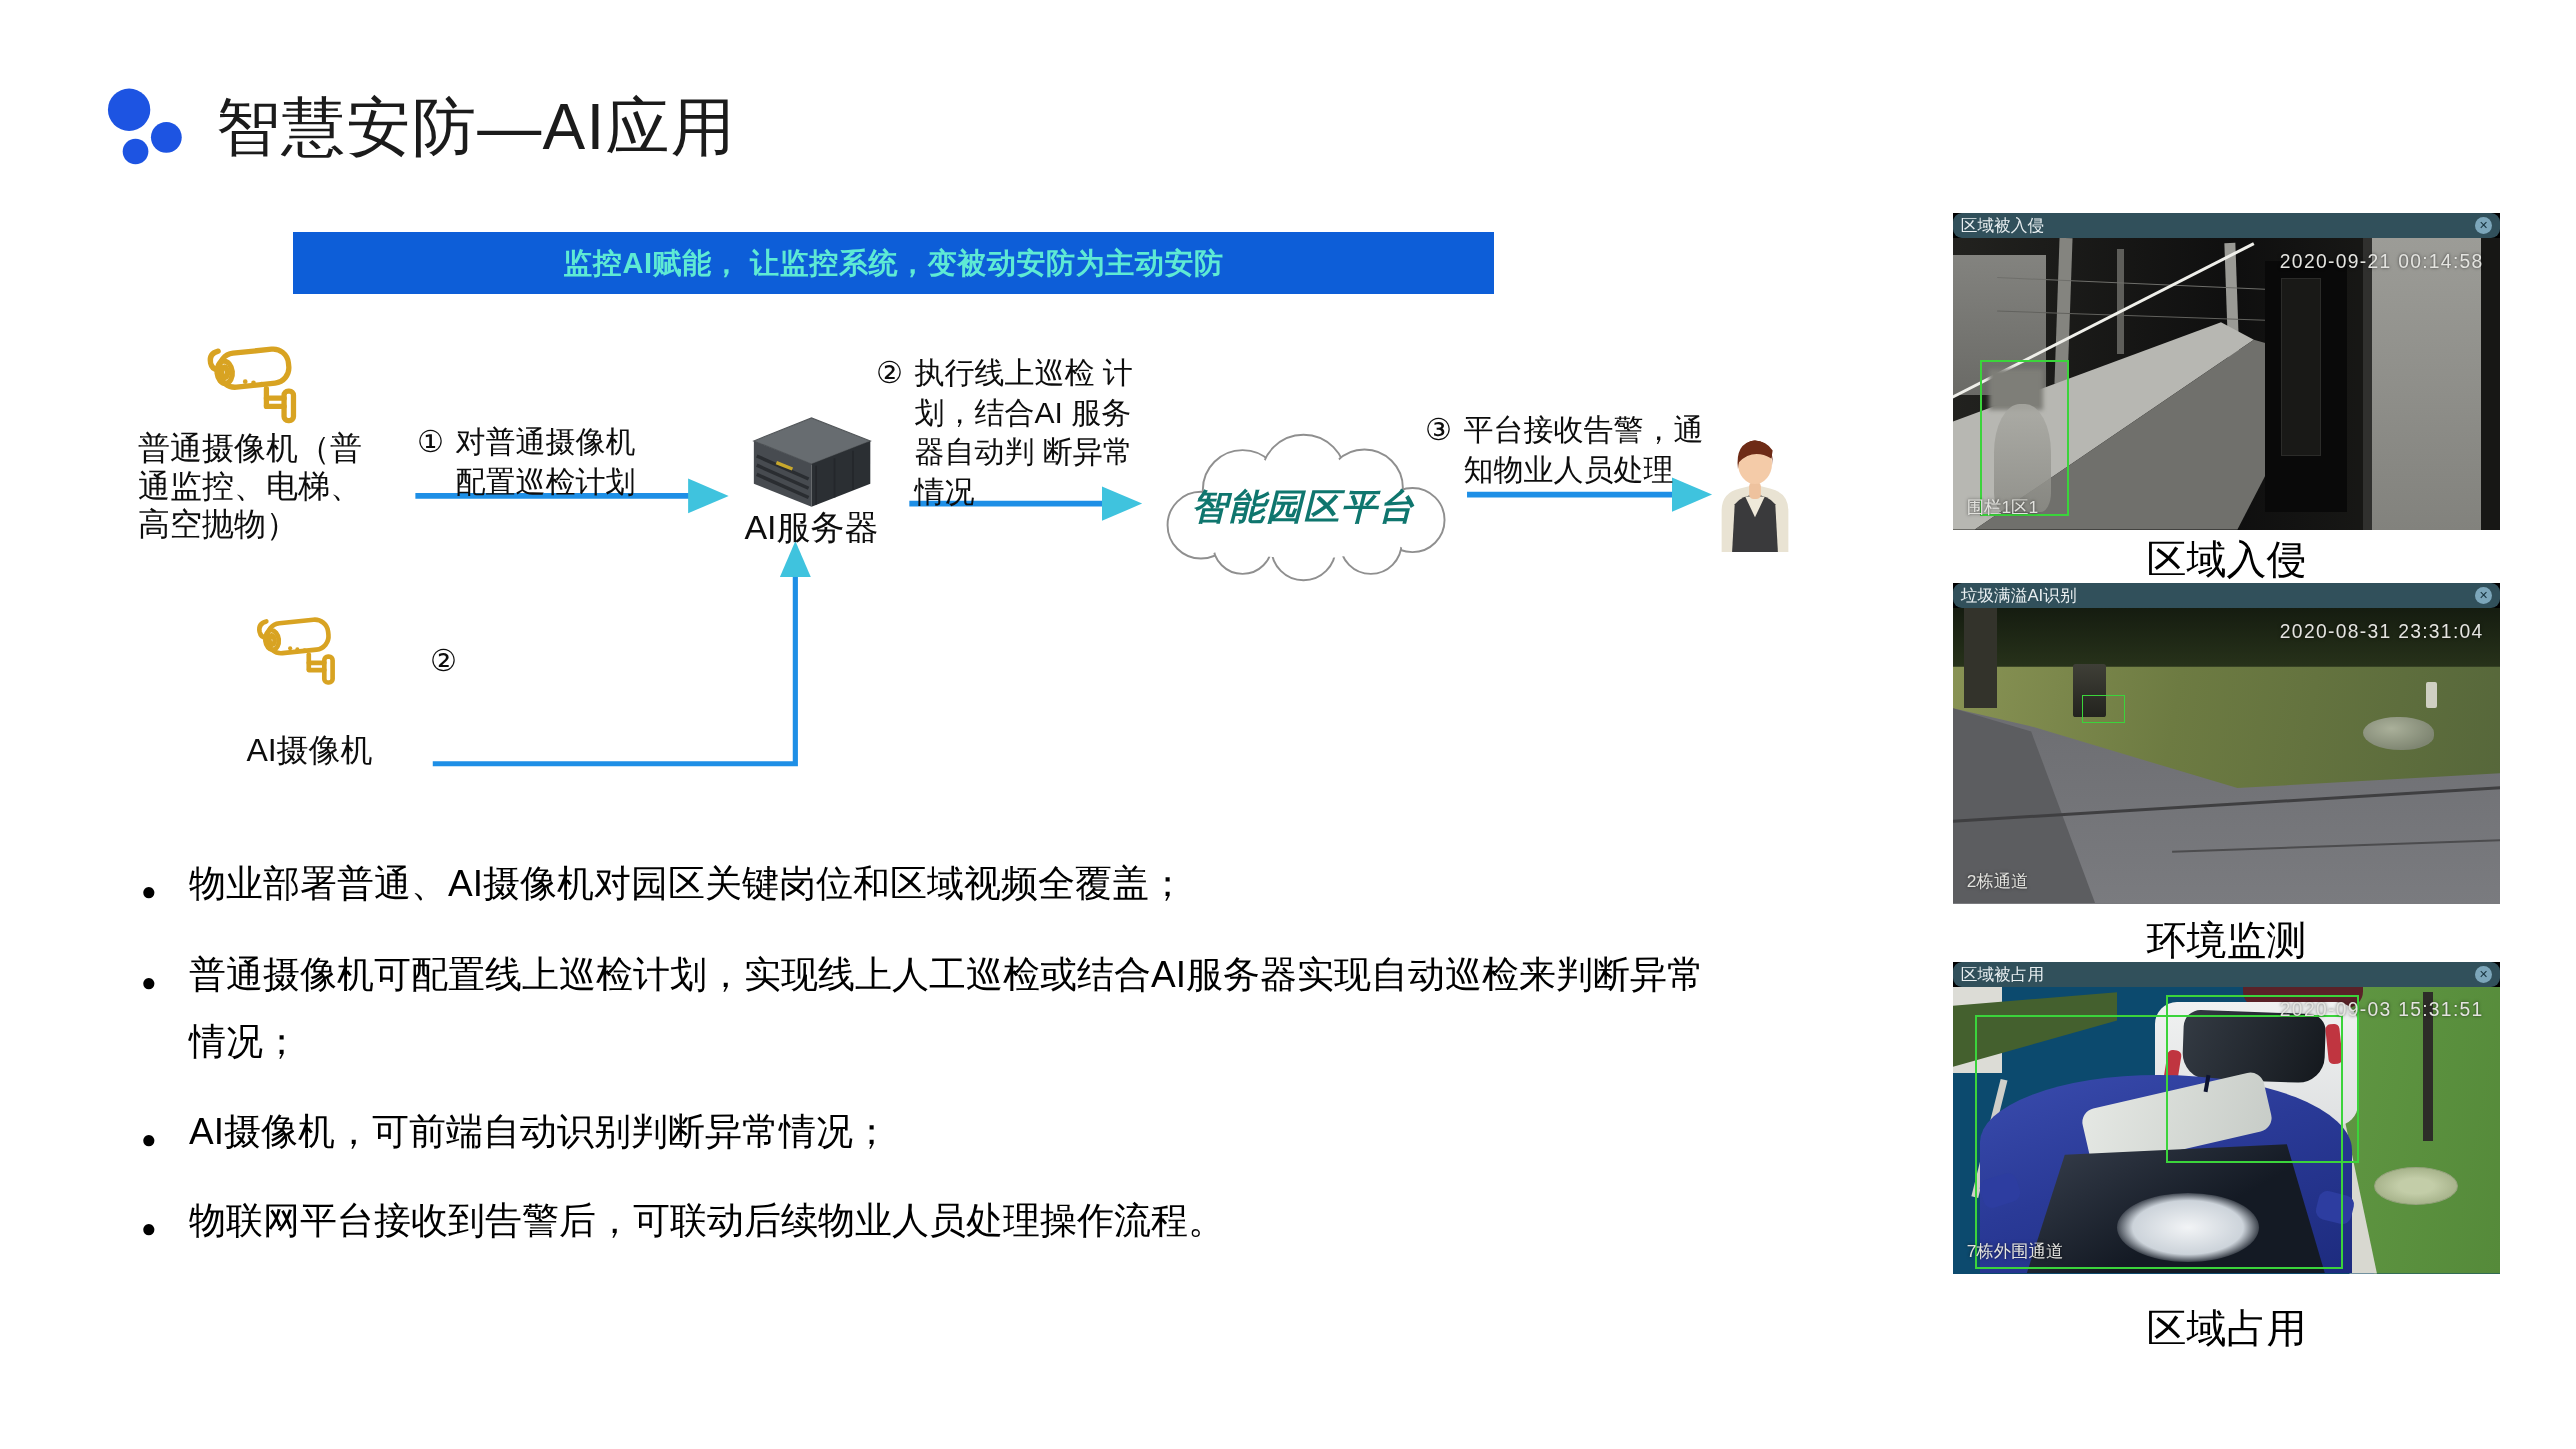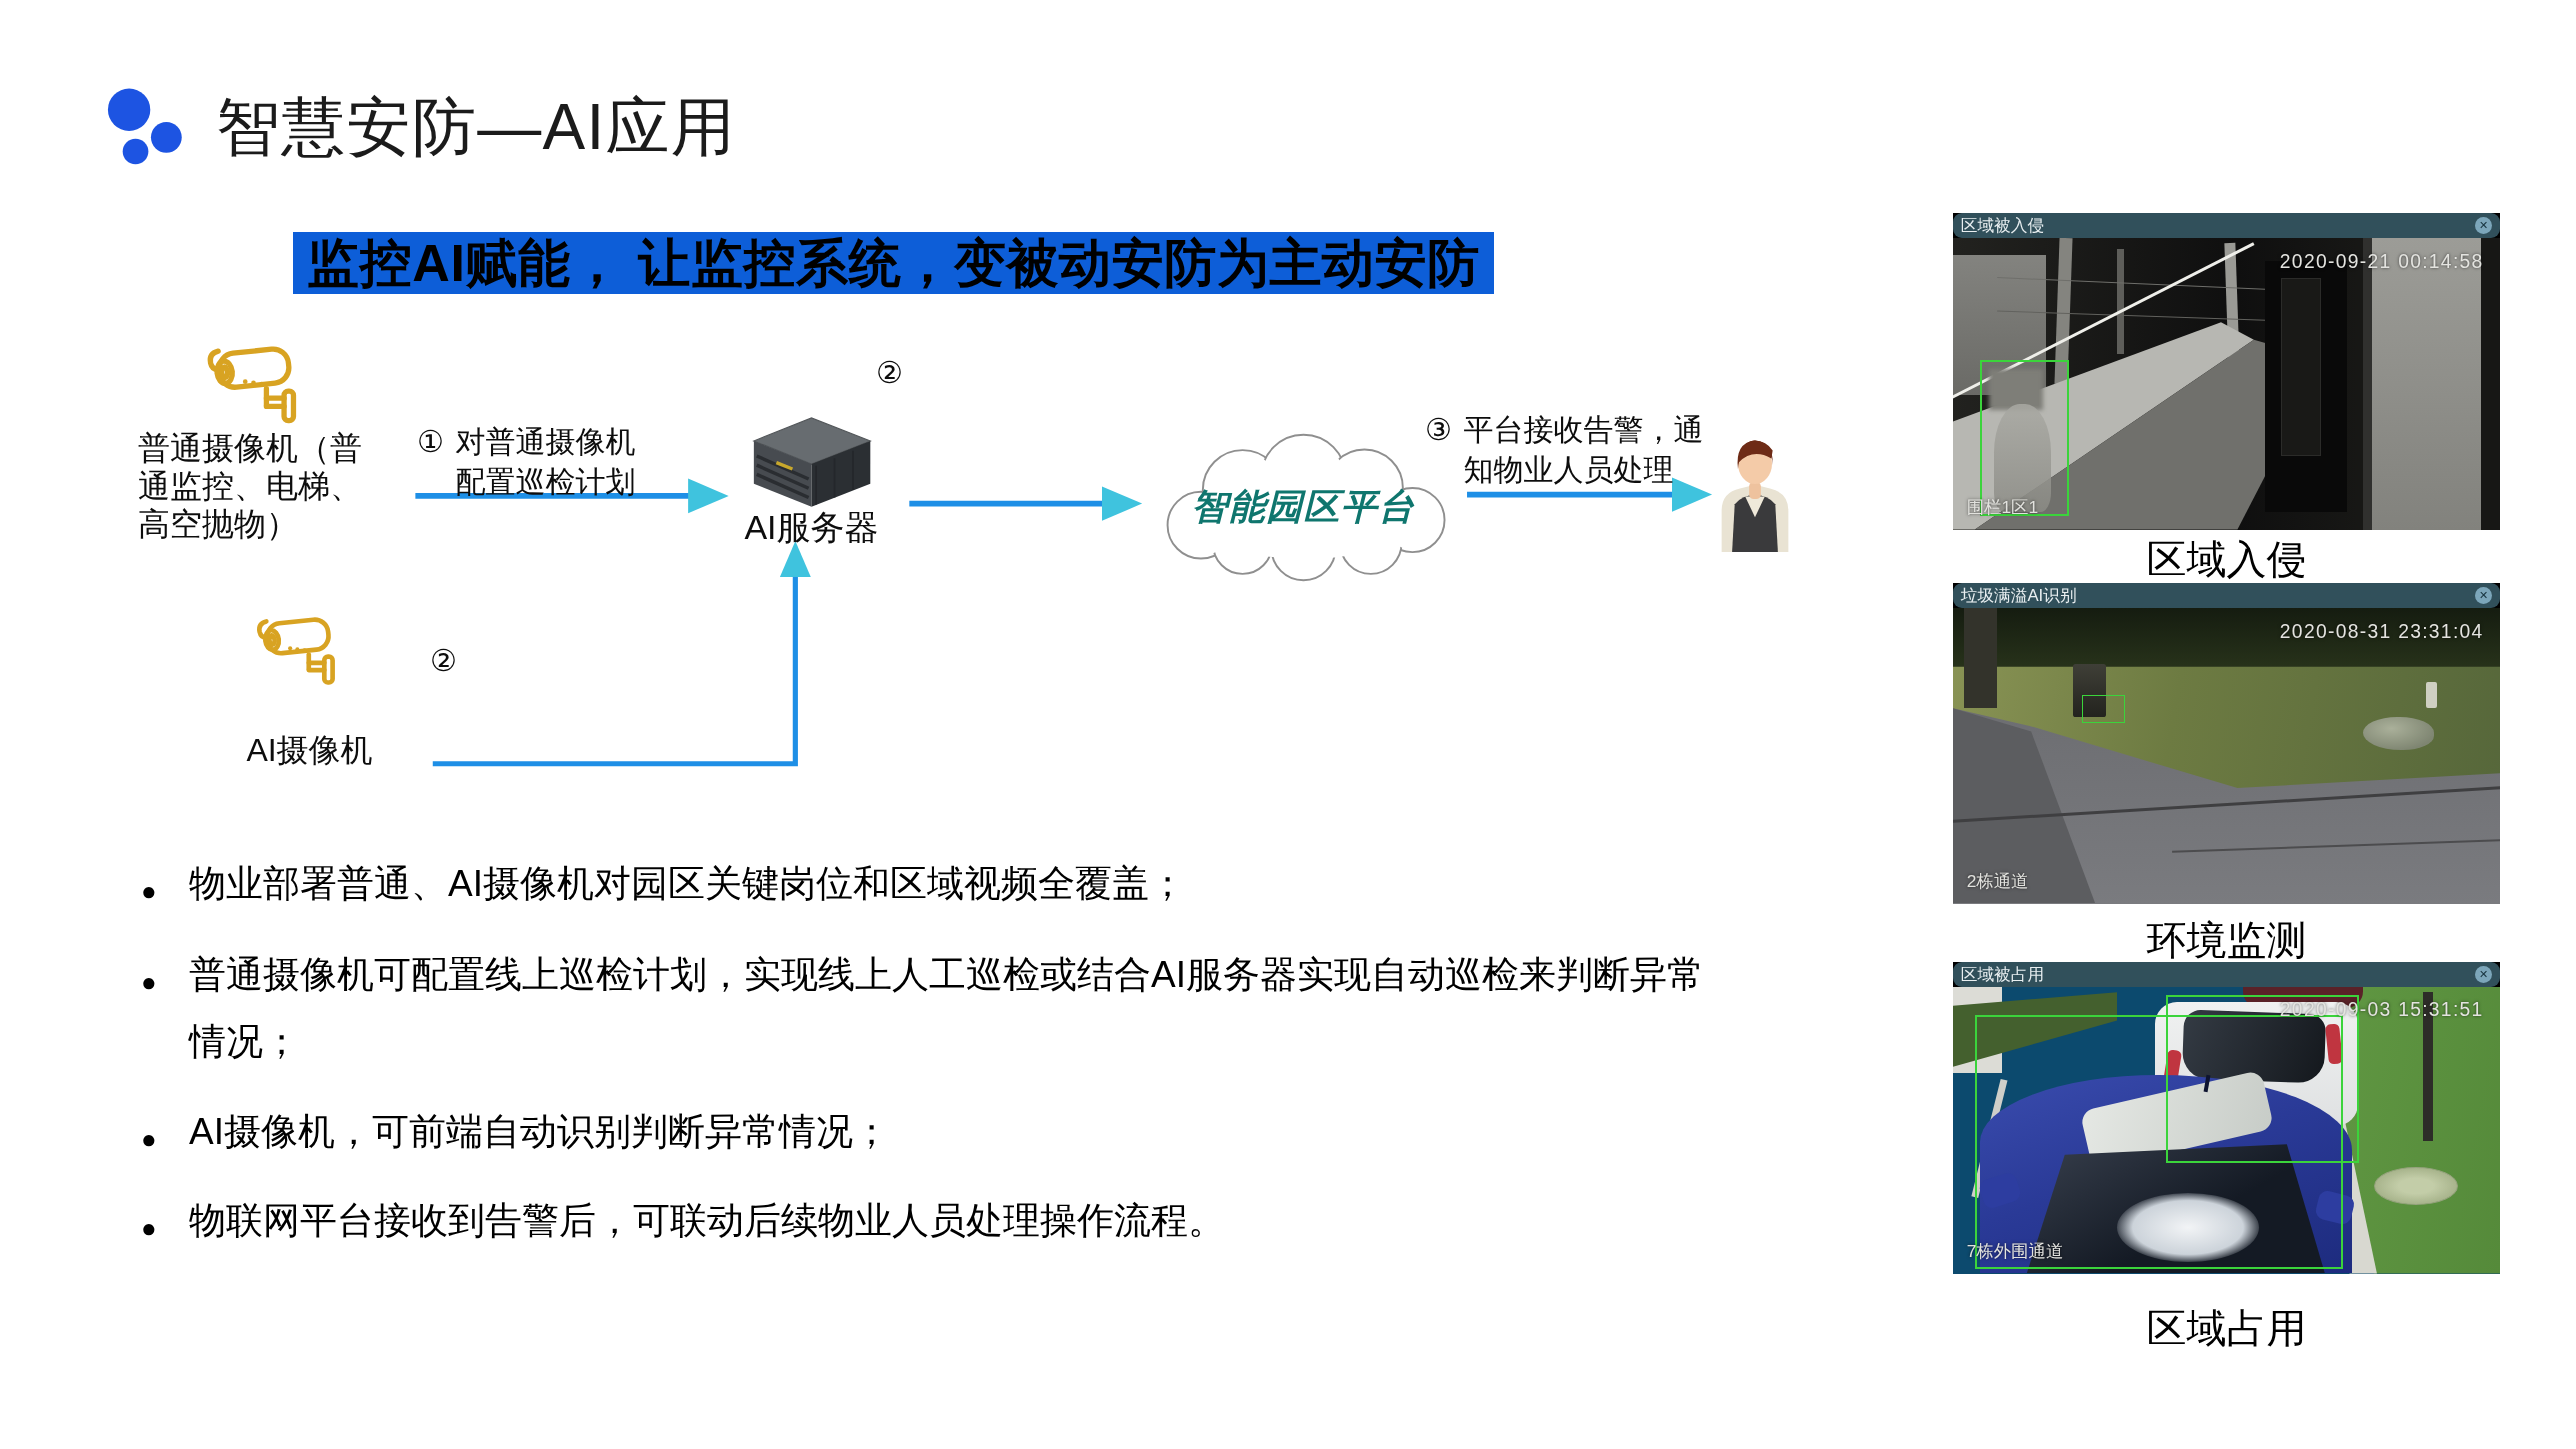--- a/index.html
+++ b/index.html
@@ -7,21 +7,21 @@
          font-family:"Liberation Sans","DejaVu Sans",sans-serif;color:#111;}
 
   
   .logo{position:absolute;left:97px;top:76px;width:122px;height:97px;}
   .page-title{position:absolute;left:216px;top:90px;height:74px;line-height:74px;
               font-size:64px;font-weight:500;color:#1b1b1b;letter-spacing:1.3px;white-space:nowrap;}
 
   
   .banner{position:absolute;left:293px;top:232px;width:1201px;height:62px;background:#0d5ed8;
           text-align:center;}
-  .banner span{display:inline-block;line-height:62px;font-size:52px;font-weight:bold;color:#000000;
+  .banner span{display:inline-block;line-height:62px;font-size:29px;font-weight:bold;color:#5eead4;
           letter-spacing:0.6px;white-space:nowrap;}
 
   
   .connectors{position:absolute;left:0;top:0;pointer-events:none;}
   .diagram-label{position:absolute;font-size:32px;line-height:1.18;color:#0d0d0d;}
   .cam1-label{left:138px;top:430px;width:237px;}
   .cam2-label{left:213px;top:732px;width:193px;text-align:center;}
   .server-label{left:734px;top:507px;width:155px;text-align:center;font-size:34px;}
   .step{position:absolute;display:flex;gap:11.6px;font-size:30px;line-height:1.32;color:#0d0d0d;}
   .step .marker{flex:0 0 auto;}
@@ -200,20 +200,21 @@
       <line x1="128" y1="95" x2="128" y2="162"></line>
       <line x1="160" y1="82" x2="160" y2="150"></line>
       <line x1="192" y1="69" x2="192" y2="137"></line>
     </g>
     <rect x="58" y="92" width="30" height="6" fill="#c8a82c" transform="rotate(22 73 95)"></rect>
   </svg>
   <div class="diagram-label server-label">AI服务器</div>
 
   <div class="step step2">
     <span class="marker">②</span>
+    <span class="txt">执行线上巡检 计划，结合AI 服务器自动判 断异常情况</span>
   </div>
 
   <div class="cloud-wrap">
     <svg viewBox="0 0 510 240">
       <g fill="#ffffff" stroke="#8f8f8f" stroke-width="3">
         <circle cx="95" cy="150" r="52"></circle>
           <circle cx="160" cy="95" r="62"></circle>
         <circle cx="255" cy="75" r="66"></circle>
           <circle cx="350" cy="92" r="60"></circle>
         <circle cx="425" cy="142" r="50"></circle>

